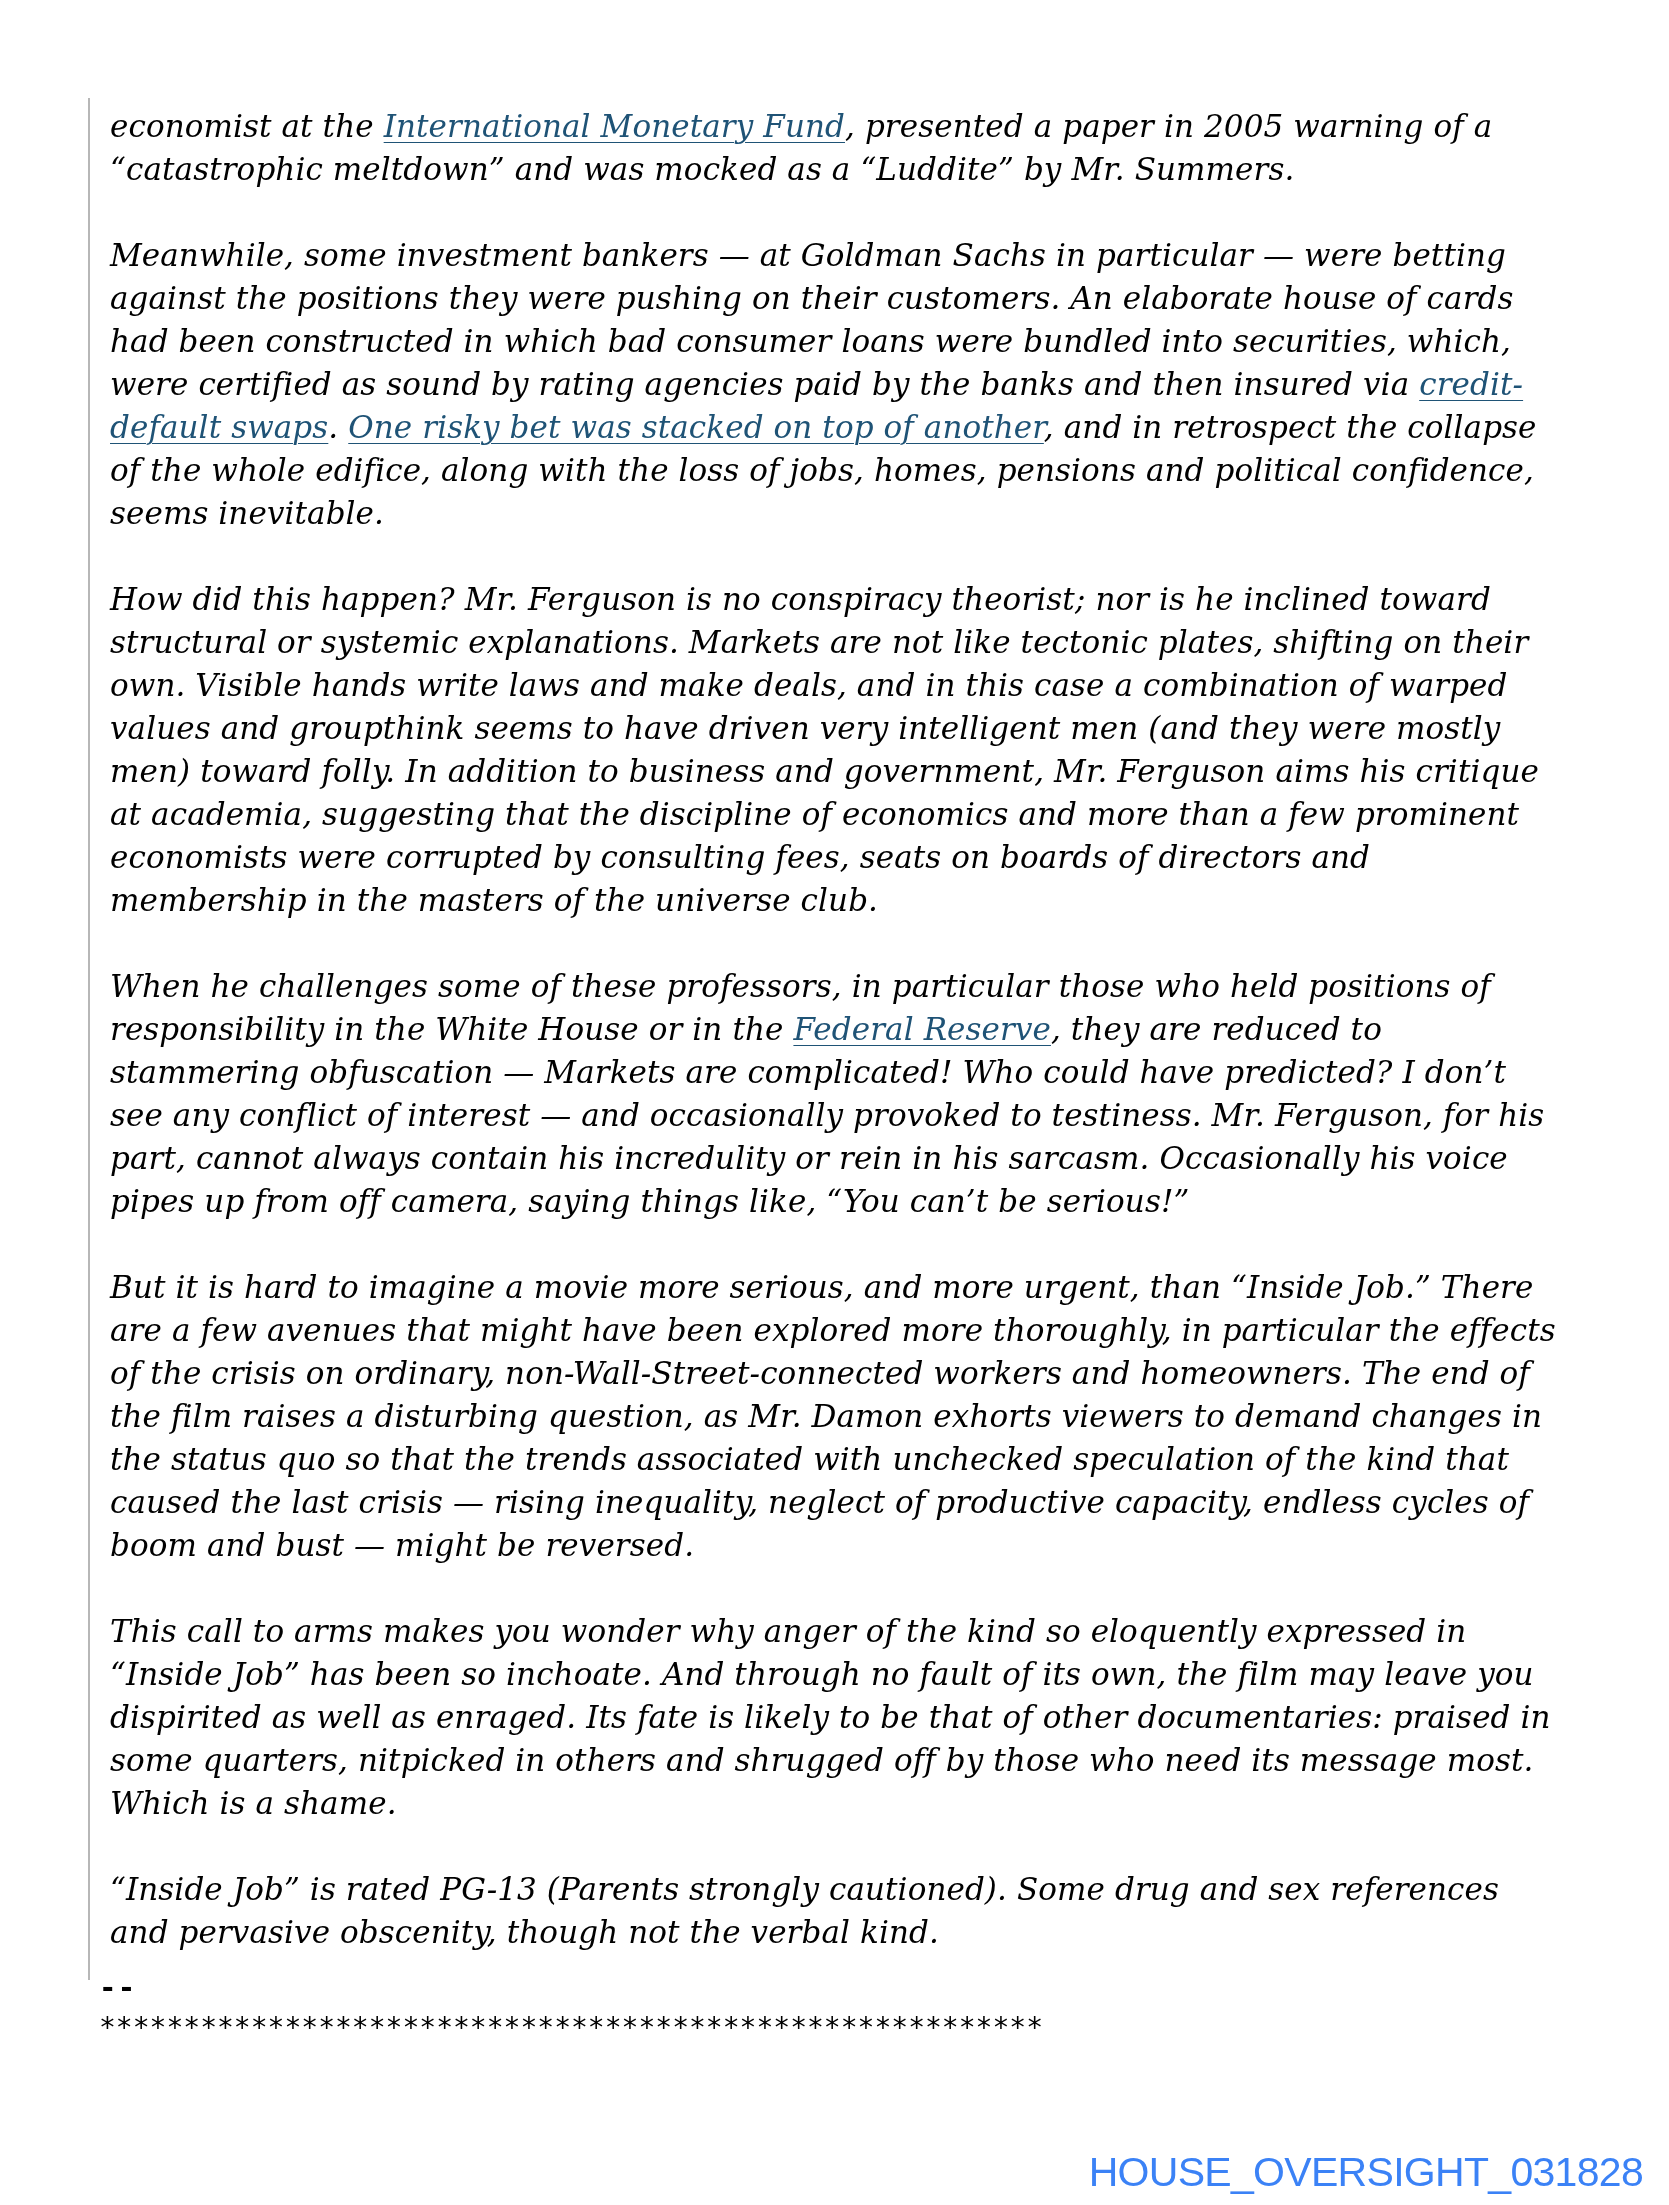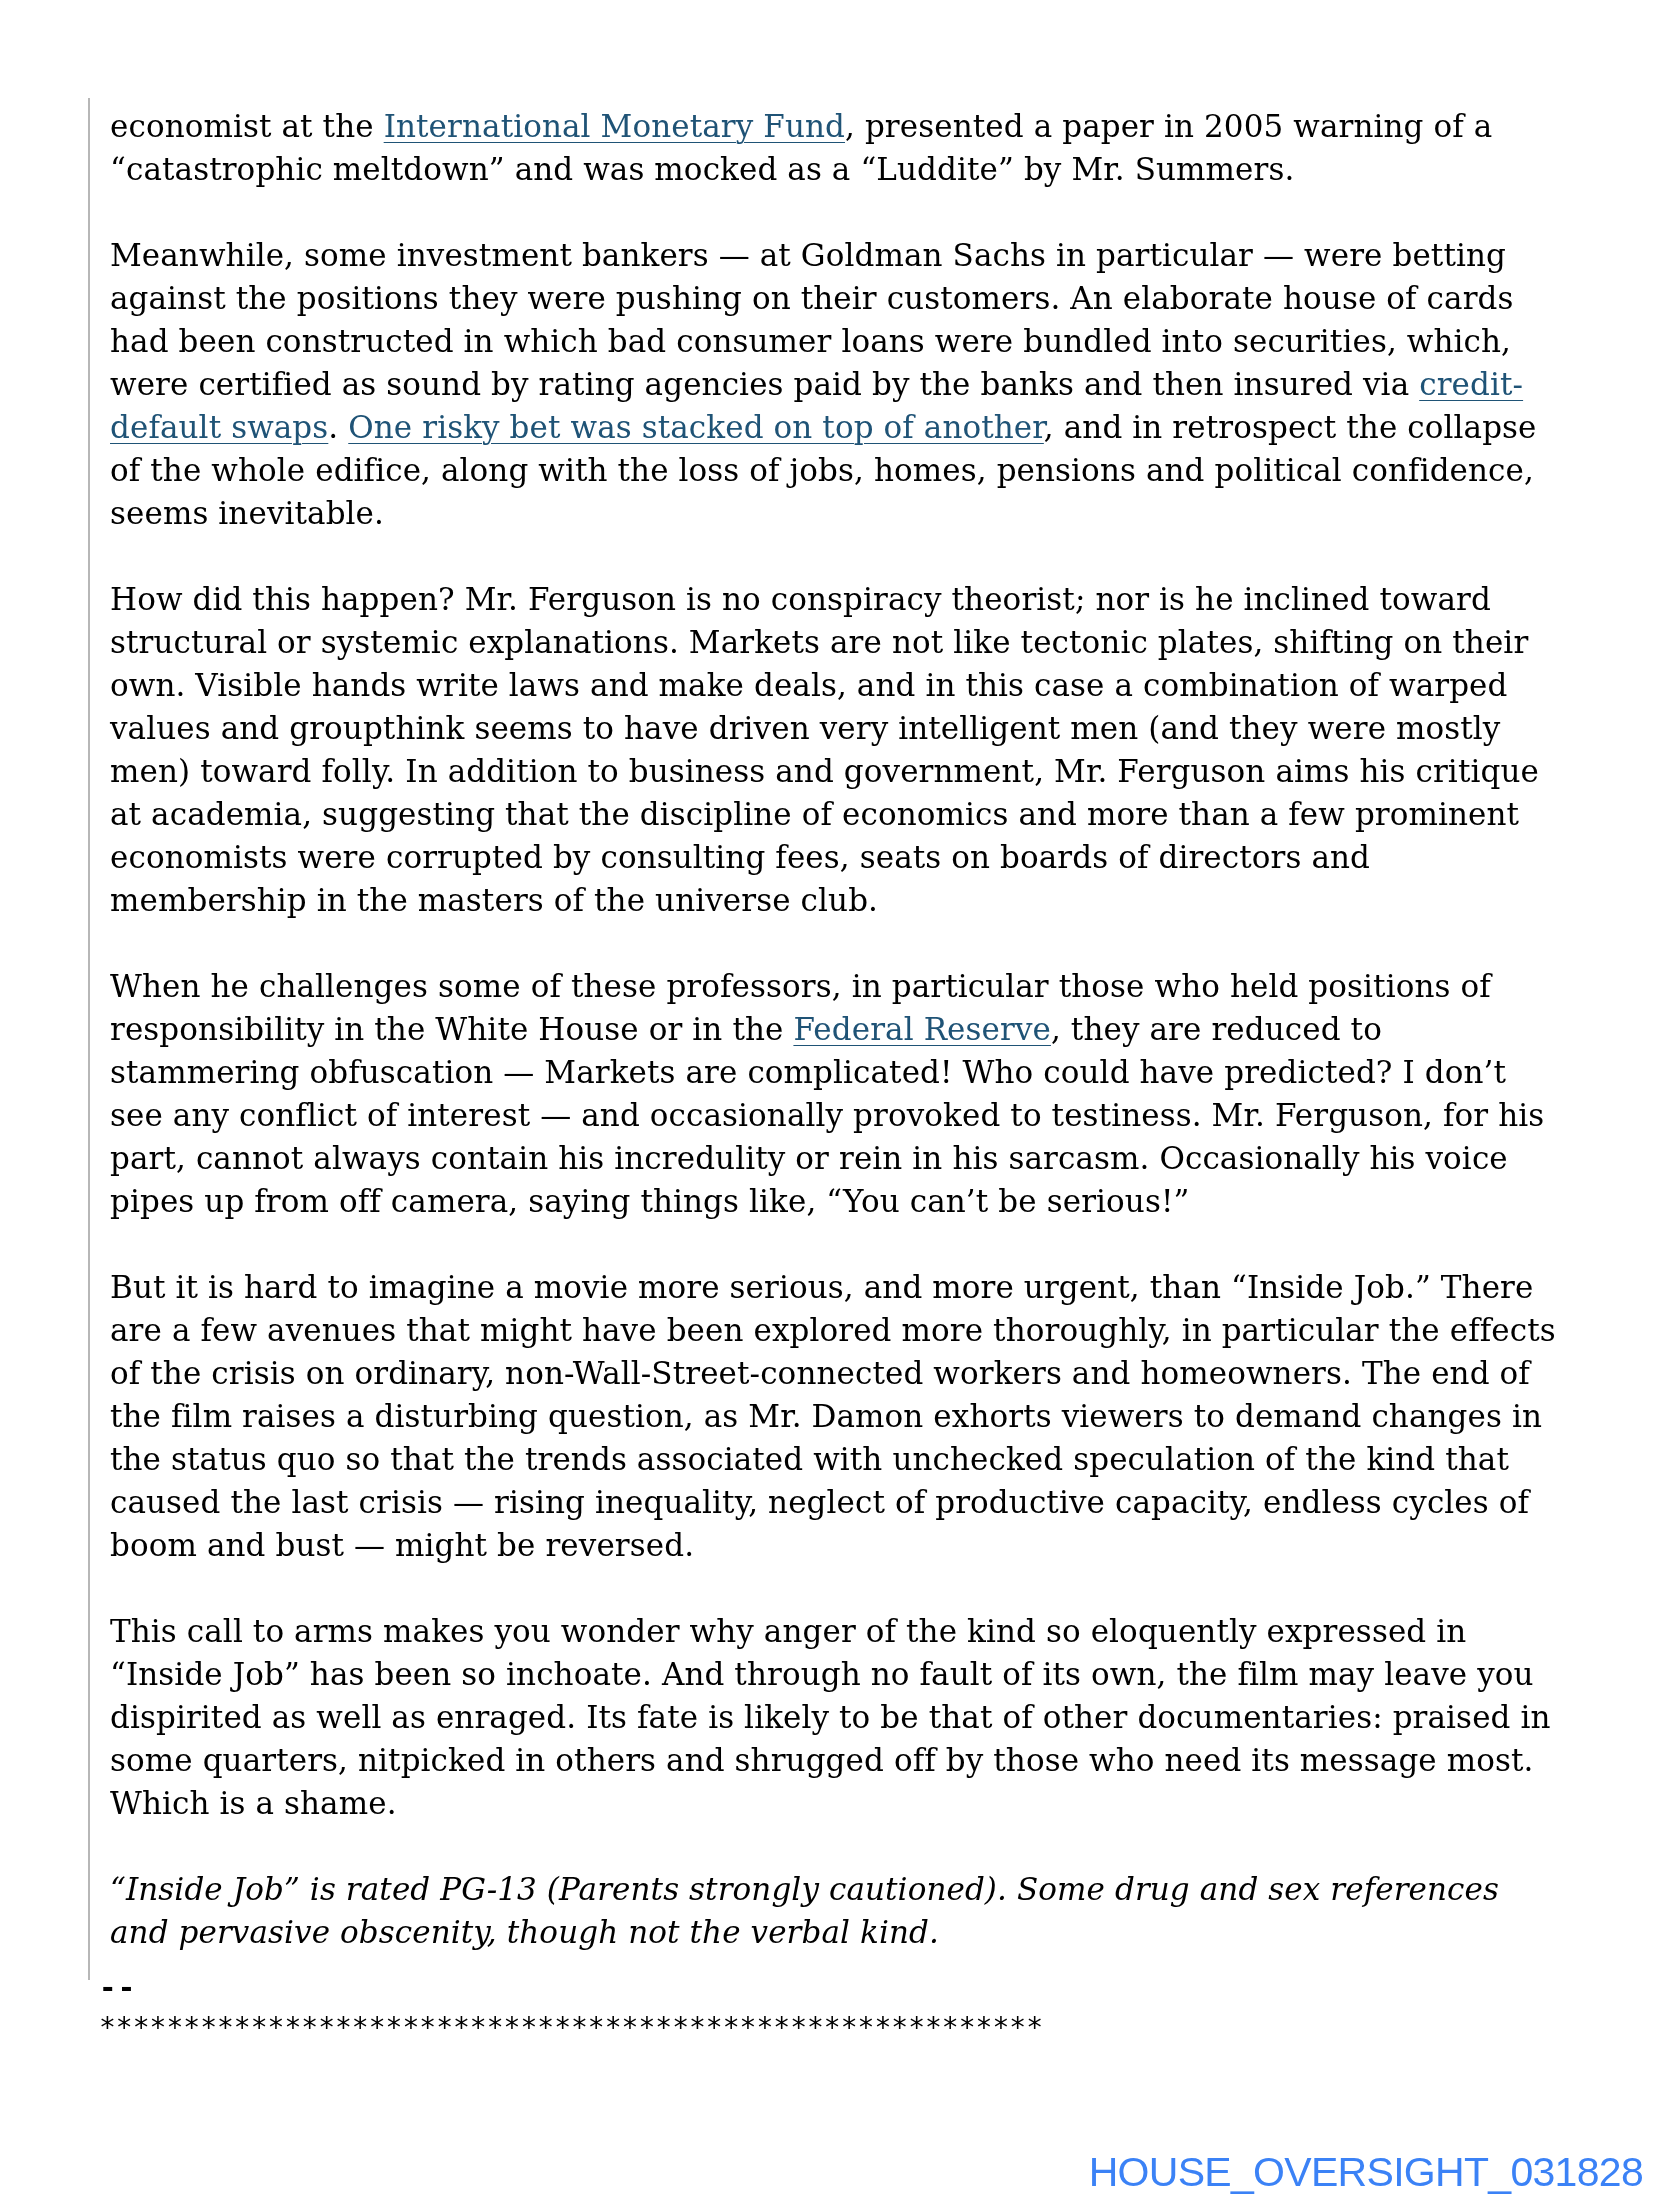--- a/index.html
+++ b/index.html
@@ -21,20 +21,21 @@
     top: 98px;
     width: 1456px;
     border-left: 2.6px solid #b7b7b7;
     padding: 6.5px 0 18.3px 20px;
   }
   .quote-block p {
     margin: 0 0 43px 0;
     font-size: 31px;
     line-height: 43px;
     letter-spacing: 0.1px;
+    font-style: italic;
   }
   .quote-block p:last-child {
     margin-bottom: 8px;
   }
   .quote-block p.italic {
     font-style: italic;
   }
   .quote-block a {
     color: #1f5376;
     text-decoration: underline;

